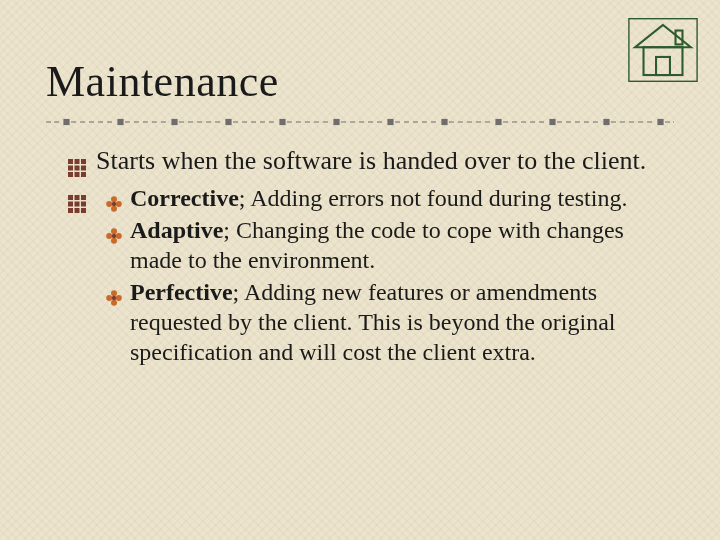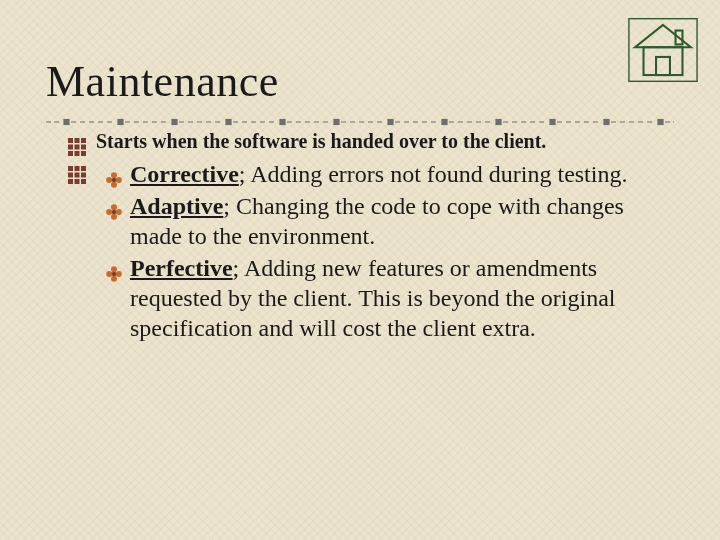--- a/index.html
+++ b/index.html
@@ -37,24 +37,23 @@
     font-weight: 400;
     margin: 14px 0 10px 0;
     letter-spacing: 0.5px;
   }
   .divider {
     width: 100%;
     height: 10px;
   }
   .divider svg { display:block; }
   .bullets-l1 {
-    margin: 2px 0 0 22px;
-    font-size: 20px;
+    margin: 18px 0 0 22px;
+    font-size: 26px;
     line-height: 1.22;
-    font-weight: bold;
   }
   .b1 {
     position: relative;
     padding-left: 28px;
     margin-bottom: 4px;
   }
   .b1-icon {
     position: absolute;
     left: 0;
     top: 8px;
@@ -71,21 +70,21 @@
     padding-left: 24px;
     margin-bottom: 2px;
   }
   .b2-icon {
     position: absolute;
     left: 0;
     top: 6px;
     width: 16px;
     height: 16px;
   }
-  .label { font-weight: 700; text-decoration: underline; }
+  .label { font-weight: 700; }
 </style>
 </head>
 <body>
 
 <div class="slide">
 
   <div class="home">
     <svg viewBox="0 0 100 92">
       <rect x="1" y="1" width="98" height="90" fill="none" stroke="#2e5b2e" stroke-width="2"></rect>
       <polygon points="50,10 90,42 10,42" fill="none" stroke="#2e5b2e" stroke-width="3"></polygon>

